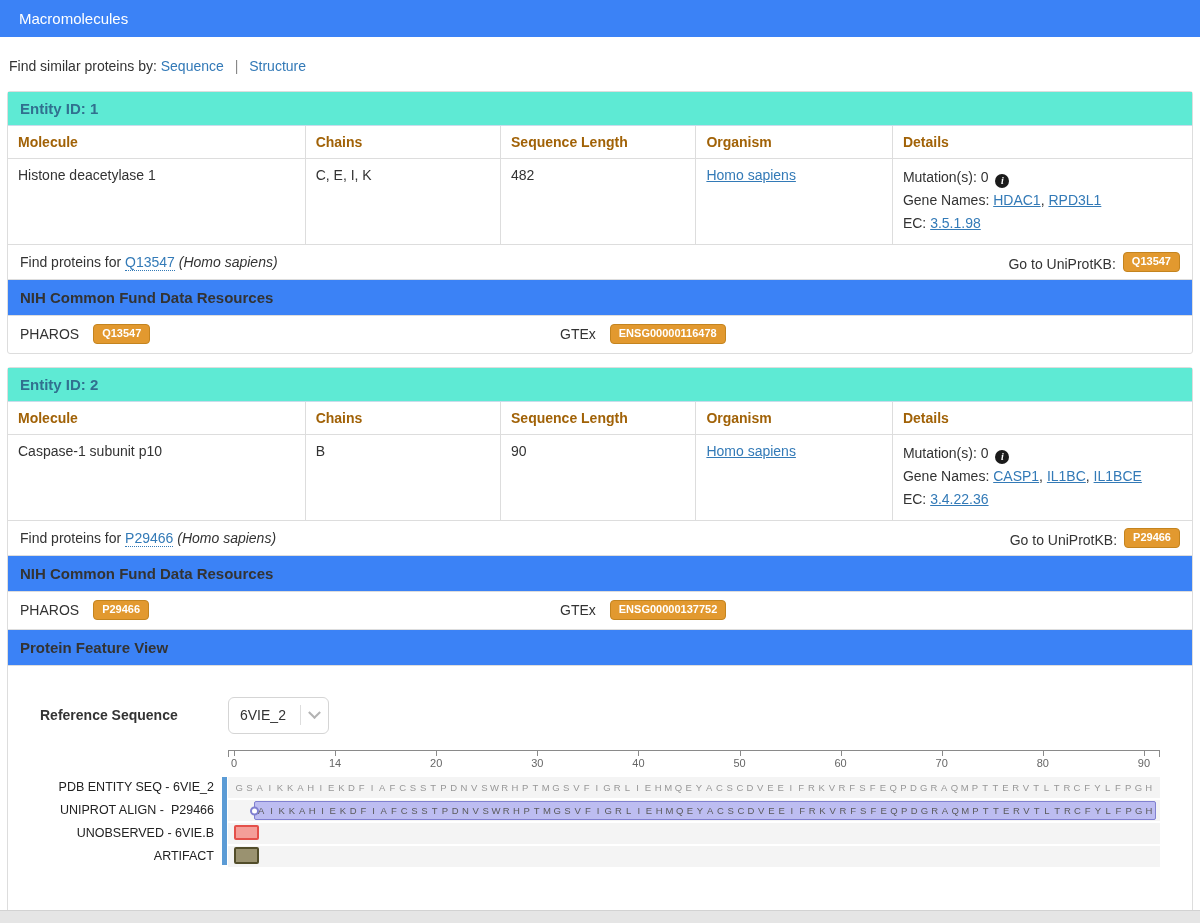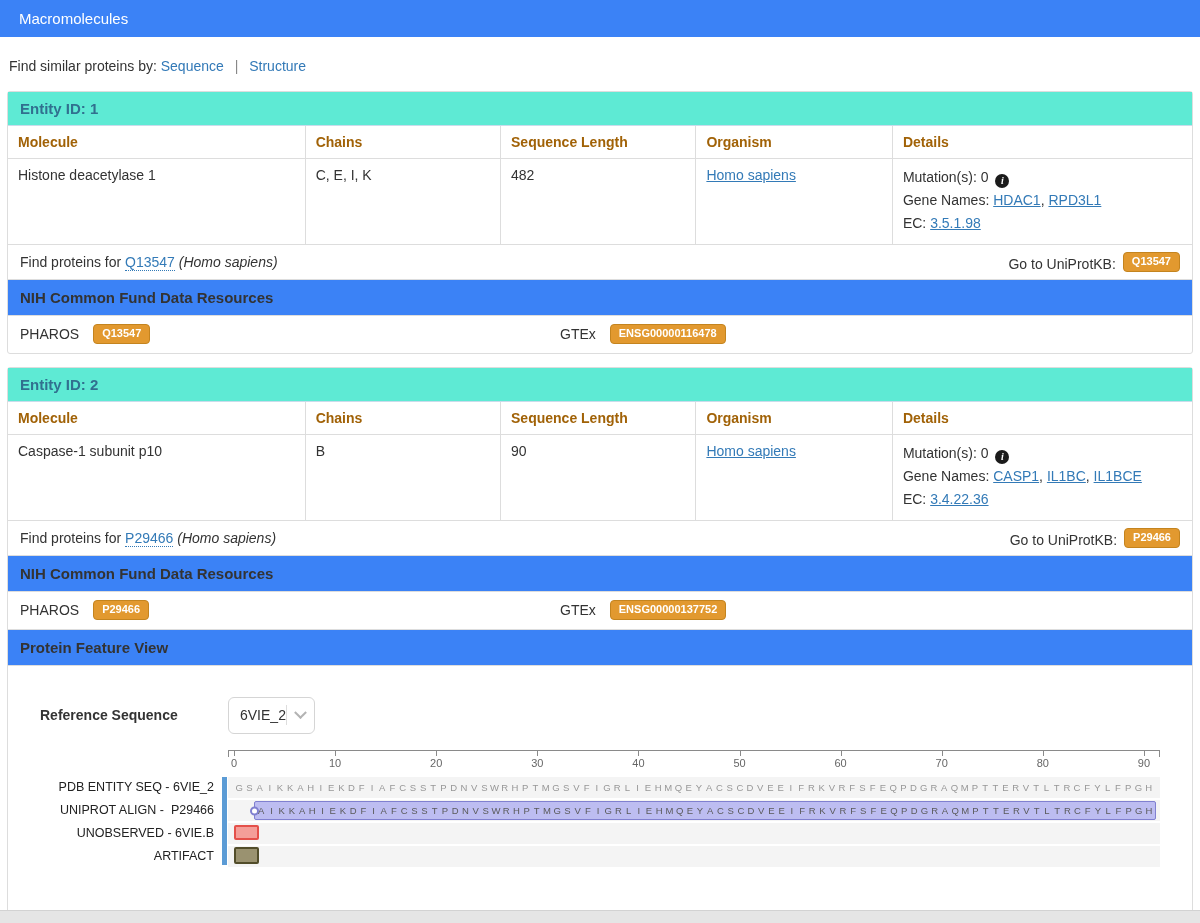--- a/index.html
+++ b/index.html
@@ -41,21 +41,21 @@
            line-height:1; cursor:pointer; text-decoration:none; }
   .sec-head { background:#3b82f6; border-top:1px solid #ddd; border-bottom:1px solid #ddd;
               padding:9px 12px; font-size:15px; font-weight:bold; color:#333; }
   .res-row { position:relative; padding:8px 12px; font-size:14px; height:37px; }
   .res-group { display:inline-flex; align-items:center; gap:14px; }
   .res-group.gtex { position:absolute; left:552px; top:8px; }
   
   .fv-content { position:relative; padding:30px 0 50px 0; }
   .ref-row { margin-left:32px; display:flex; align-items:center; height:38px; margin-bottom:16px; }
   .ref-label { font-weight:bold; font-size:14px; width:156px; }
-  .dropdown { margin-left:32px; width:87px; height:37px; border:1px solid #d5d5d5;
+  .dropdown { margin-left:32px; width:101px; height:37px; border:1px solid #d5d5d5;
               border-radius:6px; background:#fff; display:flex; align-items:center;
               padding:0 9px 0 11px; cursor:pointer; }
   .dropdown .dd-value { flex:1; font-size:14px; color:#333; }
   .dropdown .dd-sep { width:1px; height:20px; background:#ddd; margin-right:9px; }
   .chev { width:9px; height:9px; border-right:2px solid #b3b3b3; border-bottom:2px solid #b3b3b3;
           transform:rotate(45deg) translate(-2px,-2px); }
   .ruler-wrap { margin-left:220px; width:932px; height:27px; position:relative; }
   .ruler-line { position:absolute; left:0; right:0; top:0; height:1px; background:#8a8a8a; }
   .tick { position:absolute; top:0; width:1px; background:#8a8a8a; height:6px; }
   .tick.edge { height:7px; }
@@ -251,21 +251,21 @@
         <span class="chev"></span>
       </div>
     </div>
     <div class="ruler-wrap" id="ruler">
       <div class="ruler-line"></div>
     <div class="tick edge" style="left: 0px;"></div>
         <div class="tick edge" style="left: 931px;"></div>
         <div class="tick" style="left: 6px;"></div>
         <div class="tick-label" style="left: 6px;">0</div>
         <div class="tick" style="left: 107.1px;"></div>
-        <div class="tick-label" style="left: 107.1px;">10</div>
+        <div class="tick-label" style="left: 107.1px;">14</div>
         <div class="tick" style="left: 208.2px;"></div>
         <div class="tick-label" style="left: 208.2px;">20</div>
         <div class="tick" style="left: 309.3px;"></div>
         <div class="tick-label" style="left: 309.3px;">30</div>
         <div class="tick" style="left: 410.4px;"></div>
         <div class="tick-label" style="left: 410.4px;">40</div>
         <div class="tick" style="left: 511.5px;"></div>
         <div class="tick-label" style="left: 511.5px;">50</div>
         <div class="tick" style="left: 612.6px;"></div>
         <div class="tick-label" style="left: 612.6px;">60</div>

